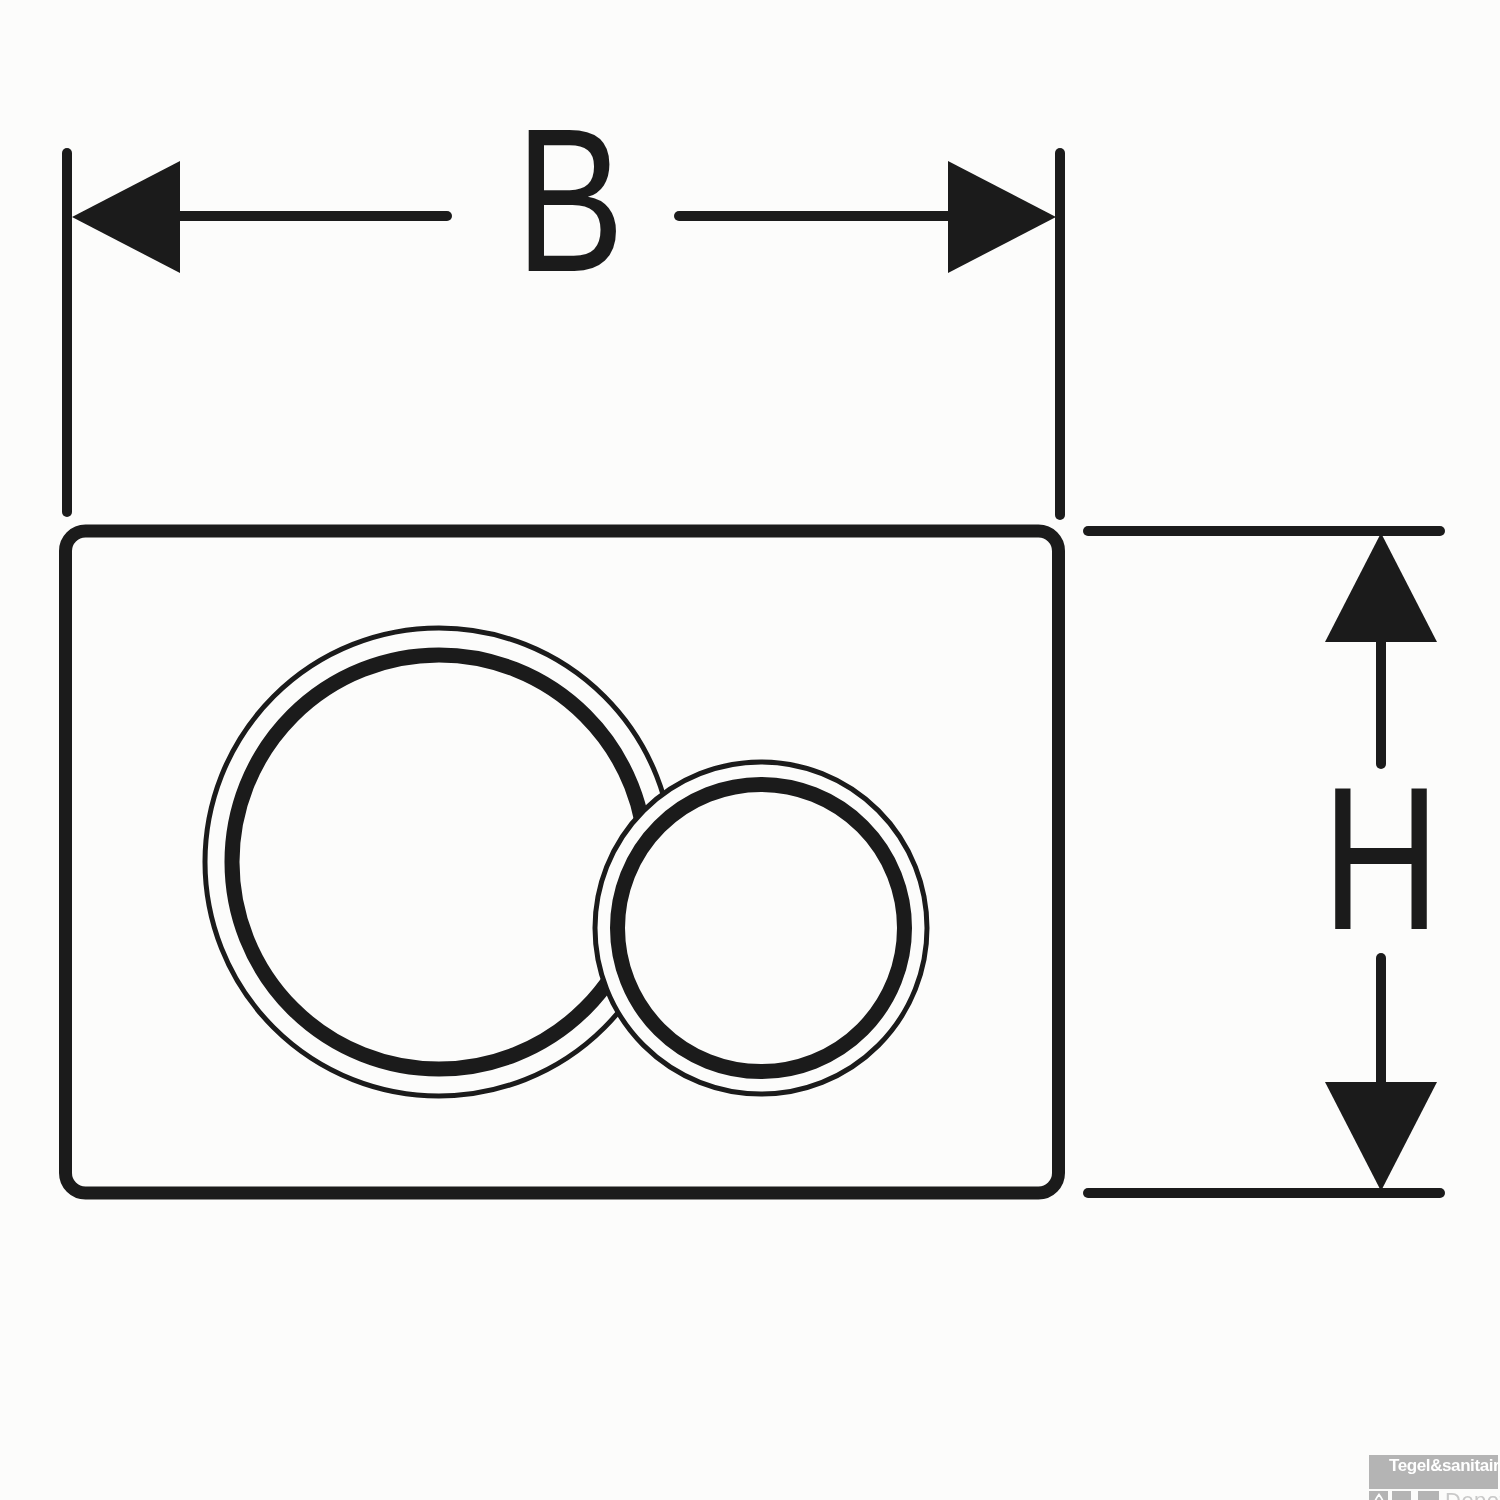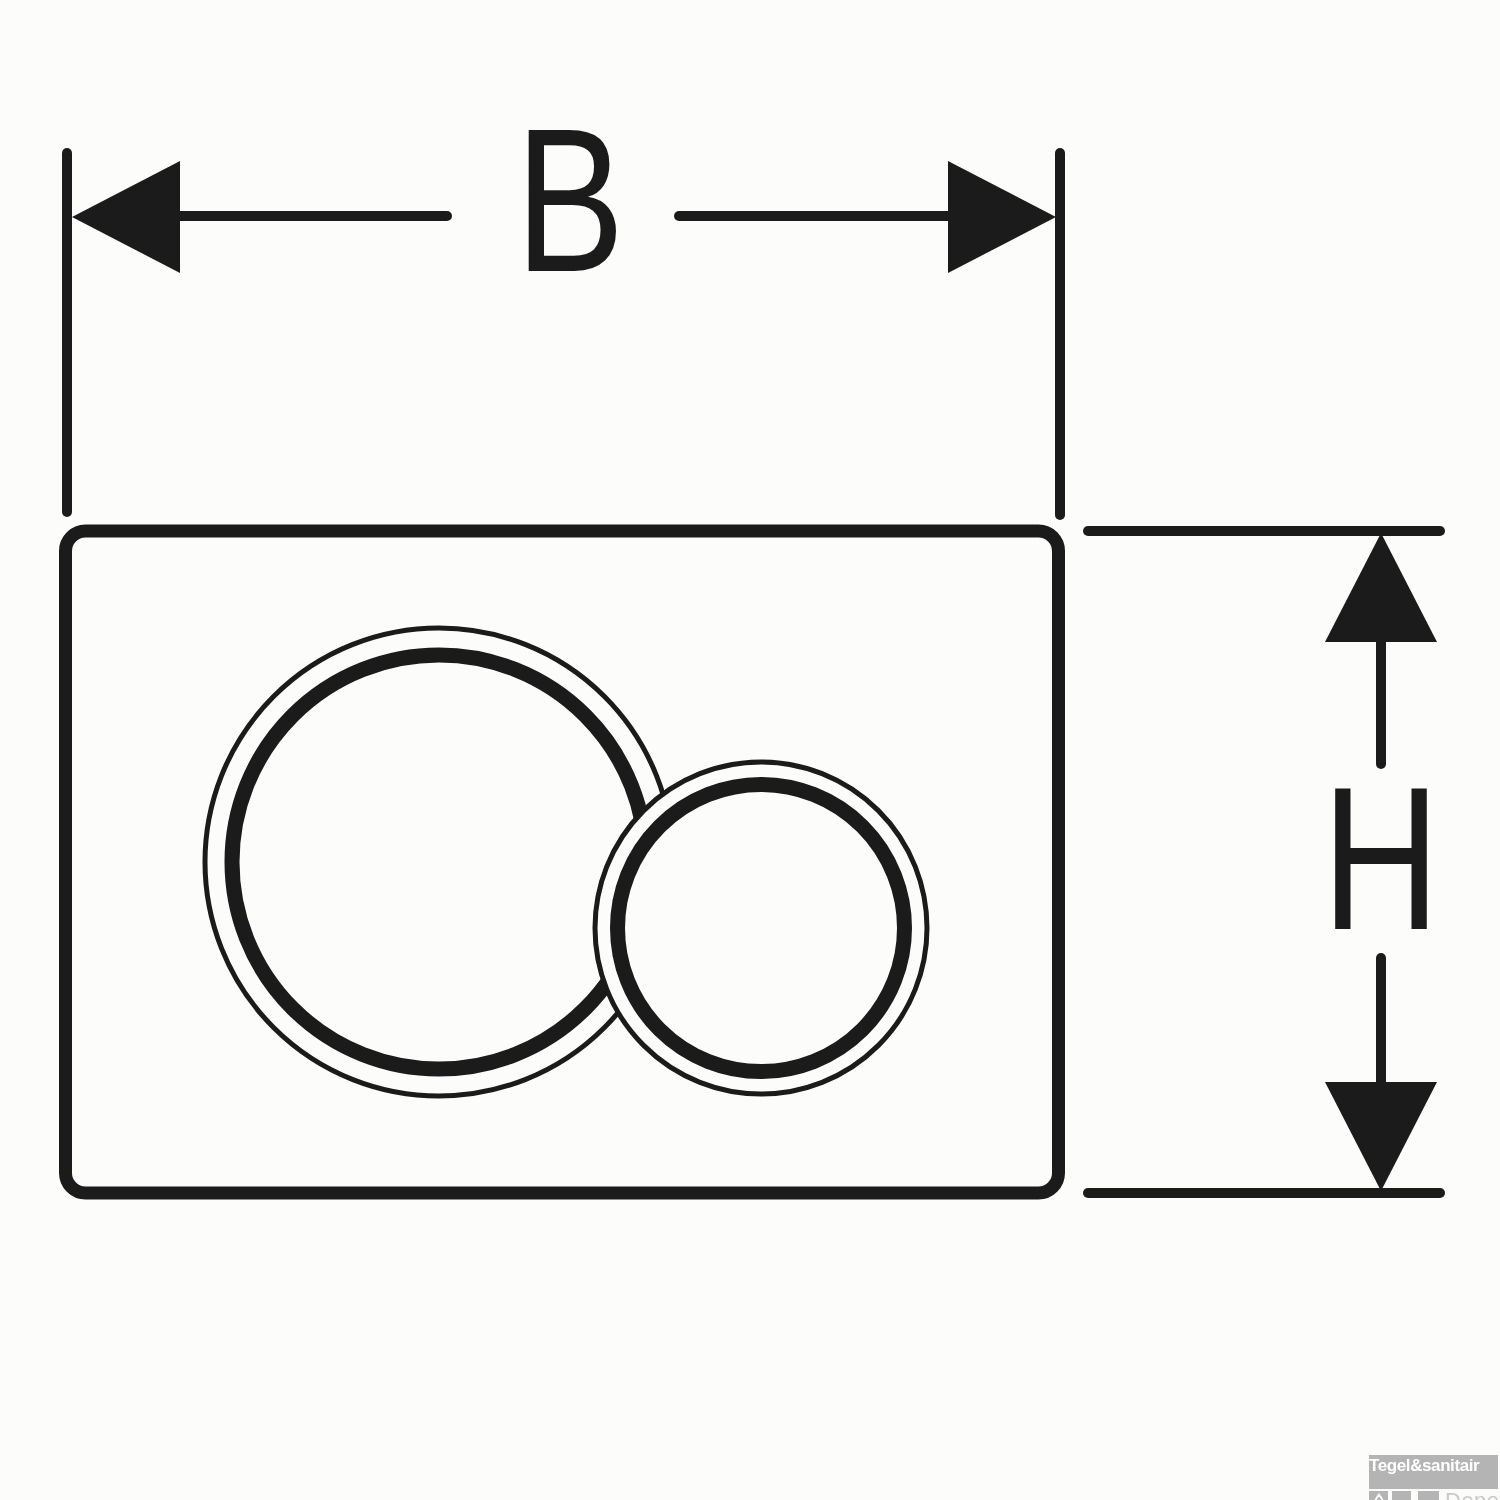--- a/index.html
+++ b/index.html
@@ -32,21 +32,21 @@
     width:129px;
   }
   .wm-bar{
     height:34px;
     background:#b4b4b4;
     color:#ffffff;
     font-size:17px;
     font-weight:700;
     letter-spacing:-0.4px;
     line-height:22px;
-    padding-left:0;
+    padding-left:20px;
     box-sizing:border-box;
     white-space:nowrap;
     overflow:hidden;
   }
   .wm-row{
     margin-top:2px;
     height:20px;
     display:flex;
     align-items:stretch;
   }

